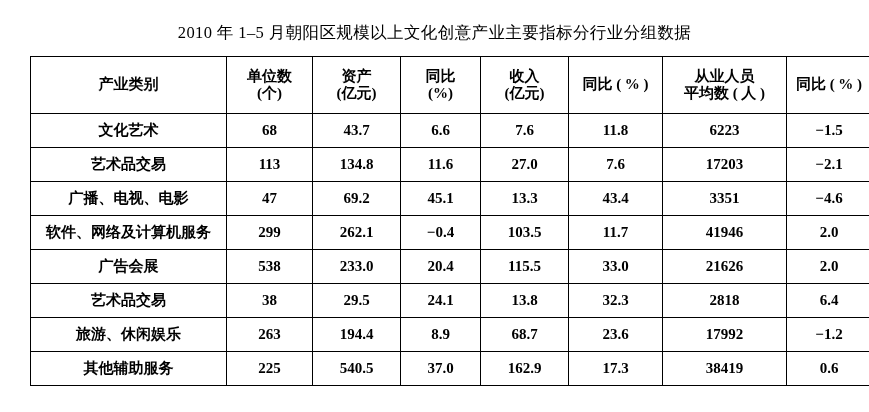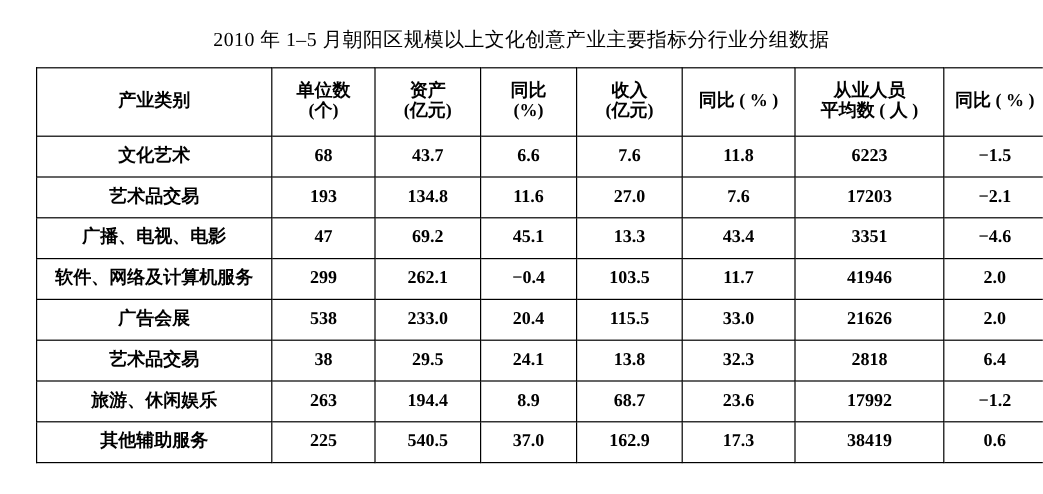--- a/index.html
+++ b/index.html
@@ -130,21 +130,21 @@
           <td>68</td>
           <td>43.7</td>
           <td>6.6</td>
           <td>7.6</td>
           <td>11.8</td>
           <td>6223</td>
           <td>−1.5</td>
         </tr>
         <tr>
           <td class="cat-cell">艺术品交易</td>
-          <td>193</td>
+          <td>113</td>
           <td>134.8</td>
           <td>11.6</td>
           <td>27.0</td>
           <td>7.6</td>
           <td>17203</td>
           <td>−2.1</td>
         </tr>
         <tr>
           <td class="cat-cell">广播、电视、电影</td>
           <td>47</td>

